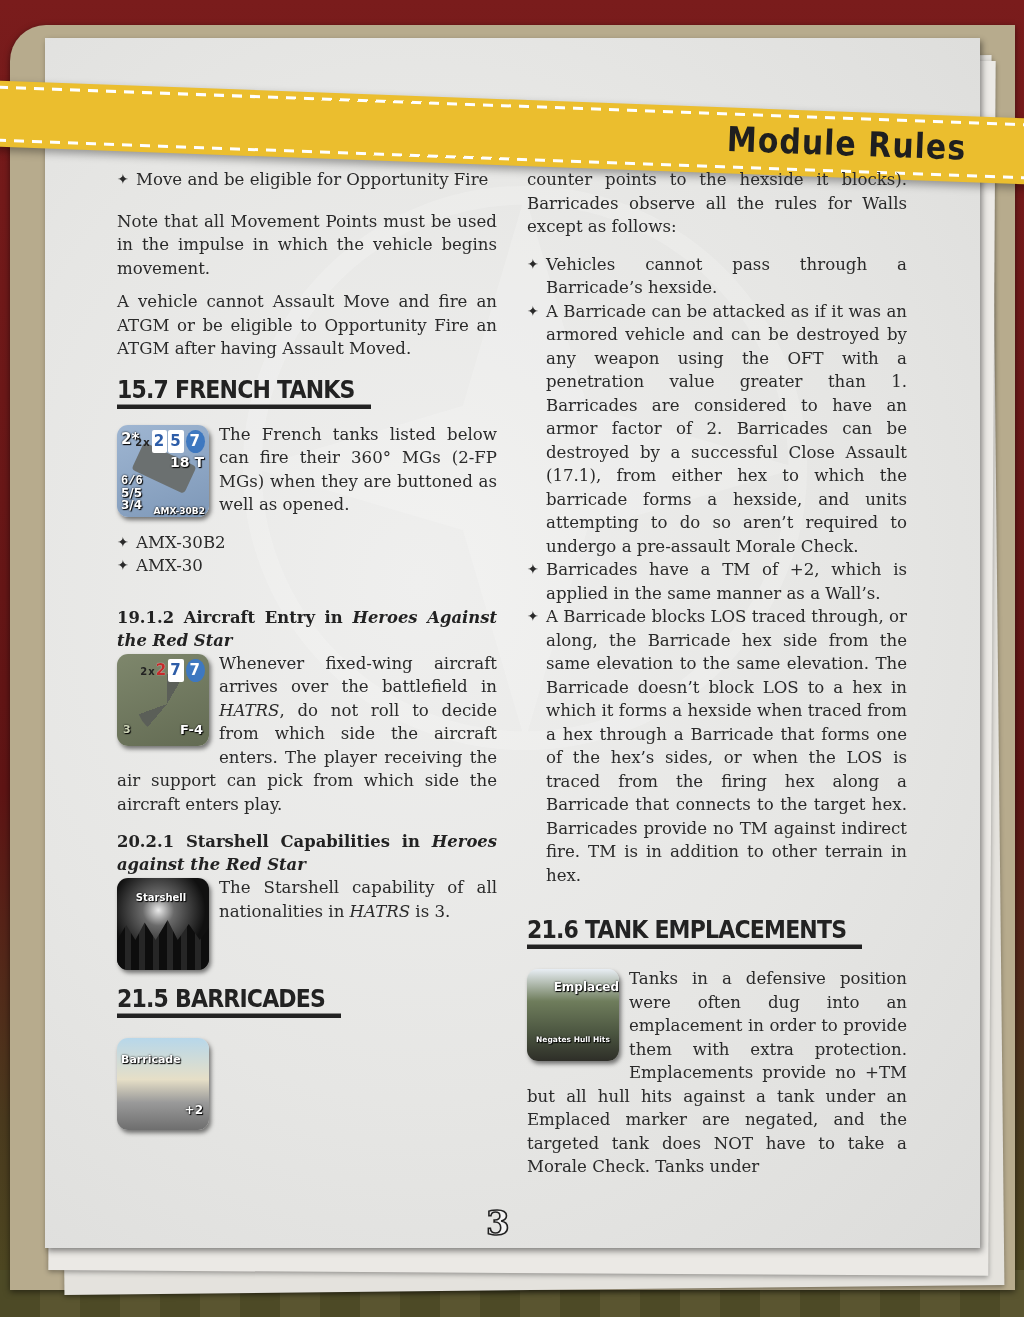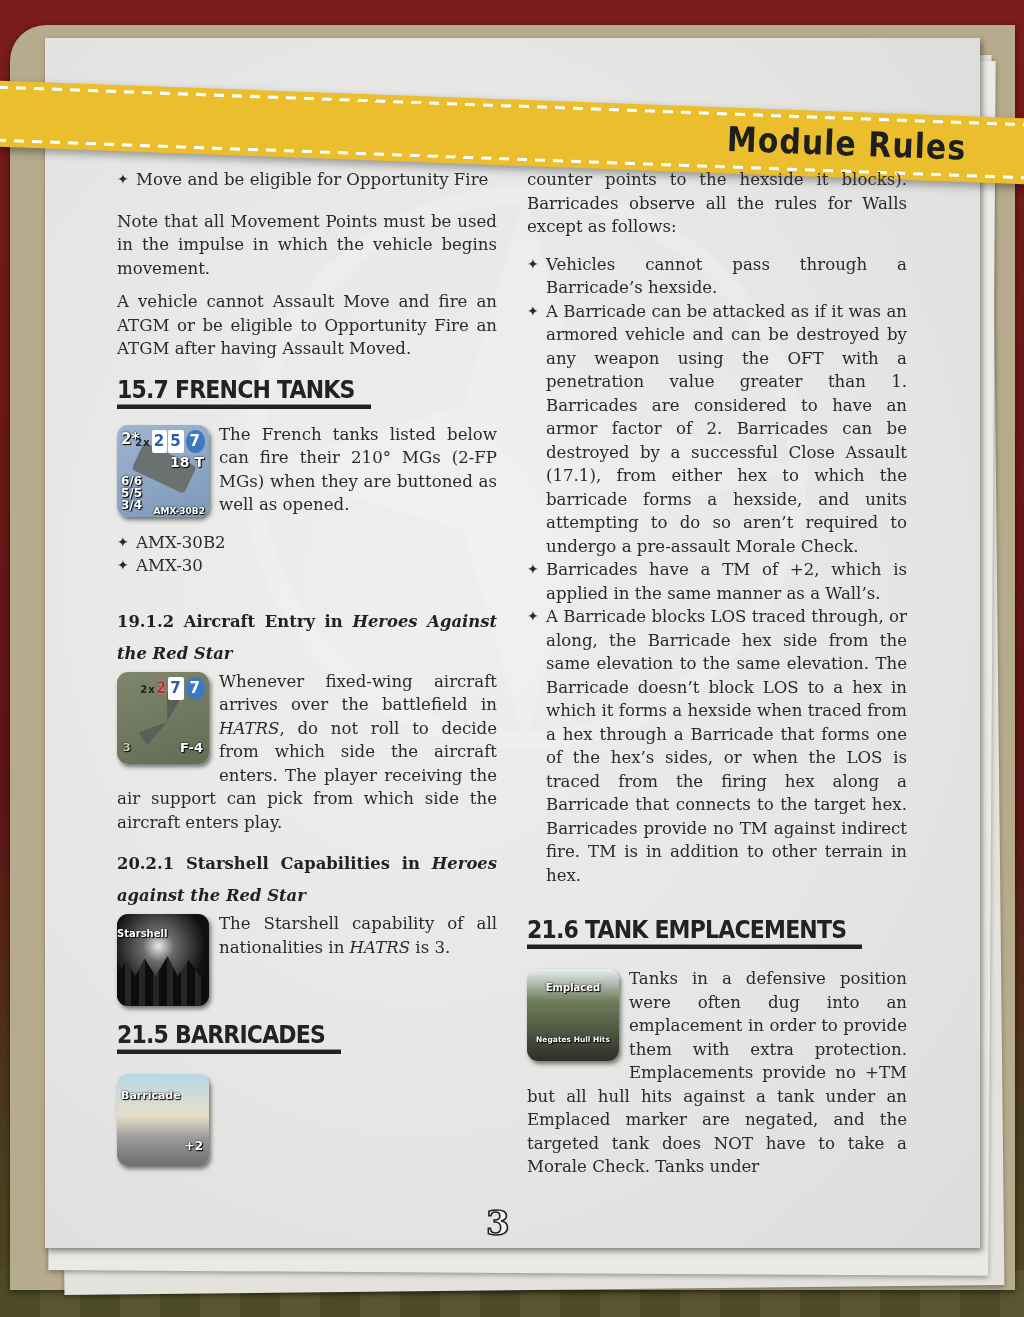--- a/index.html
+++ b/index.html
@@ -79,21 +79,21 @@
   .gap18 { height: 18px; }
   .h-sec {
     font-family: "DejaVu Sans", "Liberation Sans", sans-serif; font-weight: 900;
     font-size: 22px; letter-spacing: -0.8px; color: #222;
     display: inline-block; padding-right: 16px;
     border-bottom: 4px solid #222; line-height: 26px;
     transform: scaleY(1.12); transform-origin: left bottom;
   }
   .h-sub {
     font-family: "DejaVu Serif", serif; font-weight: bold; font-size: 16.4px;
-    line-height: 32px; text-align: justify; color: #222;
+    line-height: 23px; text-align: justify; color: #222;
   }
   .h-sub i { font-style: italic; }
   .counter {
     float: left; width: 92px; height: 92px; margin: 2px 10px 4px 0;
     border-radius: 11px; position: relative; overflow: hidden;
     box-shadow: 2px 3px 4px rgba(0,0,0,.5);
     font-family: "DejaVu Sans", sans-serif; font-weight: bold;
   }
   .c-tank { background: linear-gradient(160deg, #9fb6d2, #7e98b8); }
   .c-air { background: linear-gradient(160deg, #7e876c, #636b53); }
@@ -162,27 +162,27 @@
     <div>
       <div class="h-sec">15.7 FRENCH TANKS</div>
       <div class="gap14"></div>
       <div class="counter c-tank">
         <div class="tank-shape"></div>
         <span class="lbl red-num" style="left:4px;top:3px;font-size:15px;">2*</span>
         <div class="vals">
           <span class="small-2x">2x</span><span class="box-num">2</span><span class="box-num">5</span><span class="circ-num">7</span>
         </div>
         <span class="lbl" style="right:5px;top:26px;font-size:14px;">18 T</span>
-        <span class="lbl" style="left:4px;top:50px;font-size:12px;line-height:12px;">6/6</span>
+        <span class="lbl" style="left:4px;top:50px;font-size:12px;line-height:12px;font-family:Liberation Mono, monospace;">6/6</span>
         <span class="lbl" style="left:4px;top:62px;font-size:12px;line-height:12px;border-radius:6px;">5/5</span>
         <span class="lbl" style="left:4px;top:74px;font-size:12px;line-height:12px;">3/4</span>
         <span class="lbl" style="left:30px;top:64px;font-size:13px;margin-top:28px;">PP0</span>
         <span class="lbl" style="right:4px;top:75px;font-size:9px;">AMX-30B2</span>
       </div>
-      <p class="j">The French tanks listed below can fire their 210° MGs (2-FP MGs) when they are buttoned as well as opened.</p>
+      <p class="j">The French tanks listed below can fire their 360° MGs (2-FP MGs) when they are buttoned as well as opened.</p>
       <div class="clear"></div>
       <div class="gap10"></div>
       <div class="bullet">
         <span class="dia">✦</span>
         <span>AMX-30B2</span>
       </div>
       <div class="bullet">
         <span class="dia">✦</span>
         <span>AMX-30</span>
       </div>
@@ -208,21 +208,21 @@
       <div class="clear"></div>
     </div>
     <div class="gap14"></div>
 
     <div>
       <div class="h-sub">
         <span>20.2.1 Starshell Capabilities in </span><i>Heroes against the Red Star</i>
       </div>
       <div class="counter c-star">
         <div class="trees"></div>
-        <span class="lbl" style="left:0;right:4px;top:8px;font-size:10px;">Starshell</span>
+        <span class="lbl" style="left:0;right:4px;top:8px;text-align:center;font-size:10px;">Starshell</span>
       </div>
       <p class="j">
         <span>The Starshell capability of all nationalities in </span><i>HATRS</i><span> is 3.</span>
       </p>
       <div class="clear"></div>
     </div>
     <div class="gap14"></div>
 
     <div>
       <div class="h-sec">21.5 BARRICADES</div>
@@ -253,21 +253,21 @@
       <span class="dia">✦</span>
       <span>A Barricade blocks LOS traced through, or along, the Barricade hex side from the same elevation to the same elevation. The Barricade doesn’t block LOS to a hex in which it forms a hexside when traced from a hex through a Barricade that forms one of the hex’s sides, or when the LOS is traced from the firing hex along a Barricade that connects to the target hex. Barricades provide no TM against indirect fire. TM is in addition to other terrain in hex.</span>
     </div>
     <div class="gap18"></div>
     <div class="gap14"></div>
 
     <div>
       <div class="h-sec">21.6 TANK EMPLACEMENTS</div>
       <div class="gap18"></div>
       <div class="counter c-emp">
-        <span class="lbl" style="left:0;right:0;top:7px;text-align:center;font-size:10px;">Emplaced</span>
+        <span class="lbl" style="left:0;right:0;top:7px;text-align:right;font-size:12px;">Emplaced</span>
         <span class="lbl" style="left:0;right:0;bottom:10px;text-align:center;font-size:7.5px;">Negates Hull Hits</span>
       </div>
       <p class="j">Tanks in a defensive position were often dug into an emplacement in order to provide them with extra protection. Emplacements provide no +TM but all hull hits against a tank under an Emplaced marker are negated, and the targeted tank does NOT have to take a Morale Check. Tanks under</p>
     </div>
   </div>
 </div>
 
 <div class="page-num">3</div>
 
 </body></html>

